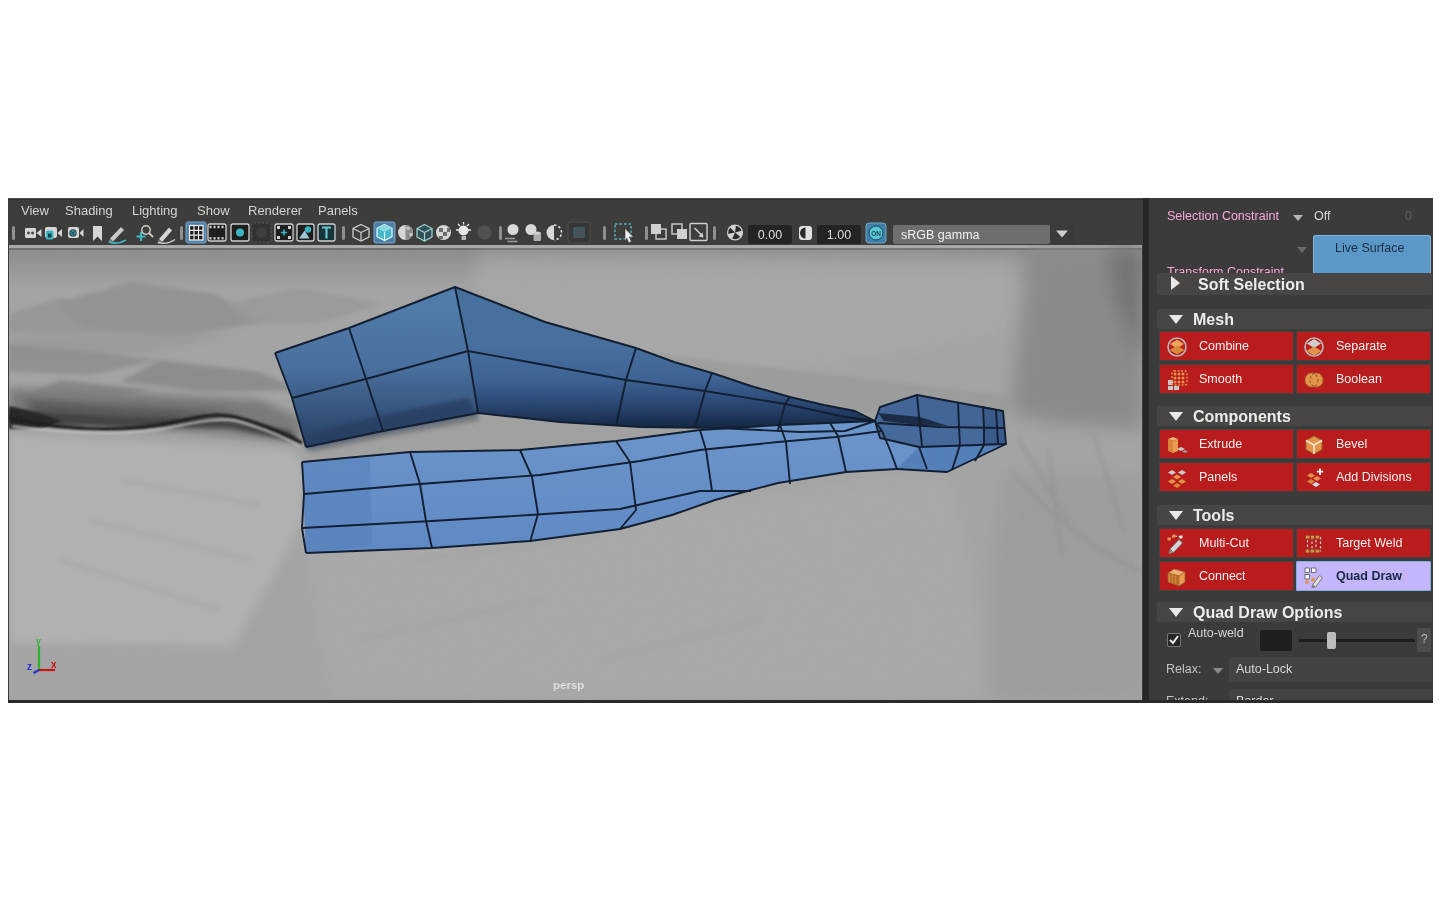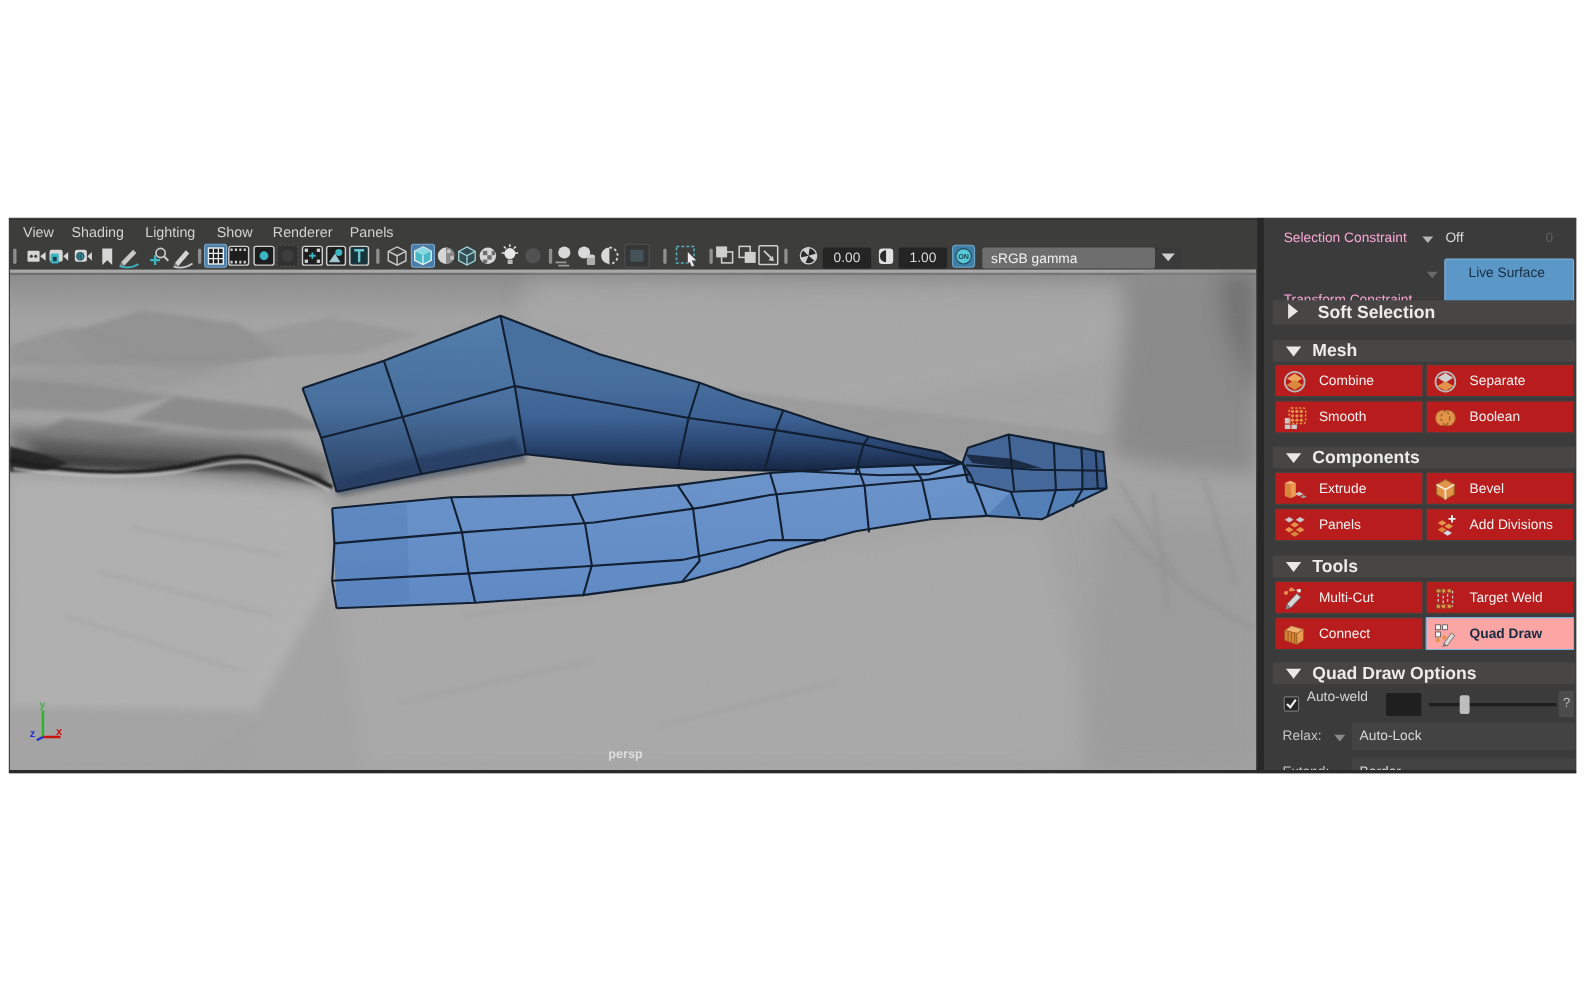--- a/index.html
+++ b/index.html
@@ -8,21 +8,21 @@
   .abs{position:absolute;}
   #win{position:absolute;left:8px;top:198px;width:1425px;height:505px;background:#3b3b3b;overflow:hidden;}
   .menu{position:absolute;top:3px;font-size:13px;color:#d2d2d2;}
   .hdrbar{position:absolute;left:1149px;width:275px;height:20px;background:#474645;border-radius:2px;}
   .hdrtxt{position:absolute;left:36px;top:2px;font-size:16px;font-weight:bold;color:#ececec;}
   .tri-d{position:absolute;left:12px;top:6px;width:0;height:0;border-left:7px solid transparent;border-right:7px solid transparent;border-top:9px solid #e8e8e8;}
   .tri-r{position:absolute;left:14px;top:3px;width:0;height:0;border-top:7px solid transparent;border-bottom:7px solid transparent;border-left:9px solid #e8e8e8;}
   .btn{position:absolute;width:135px;height:30px;background:#b91c1c;border:1px solid #45433f;border-radius:1px;}
   .btn .lbl{position:absolute;left:39px;top:7px;font-size:12.5px;color:#f0f0f0;}
   .btn svg{position:absolute;left:6px;top:4px;}
-  .btn.hl{background:#fca5a5;border-color:#7cb2de;}
+  .btn.hl{background:#c4b5fd;border-color:#7cb2de;}
   .btn.hl .lbl{color:#16293e;font-weight:bold;}
   .ptxt{position:absolute;font-size:12.5px;color:#f9a8d4;}
 </style>
 </head>
 <body>
 <div id="stage">
   <div id="win">
 
     <div class="abs" style="left:0;top:0;width:1425px;height:1px;background:#4c4c4c;"></div>
     <div class="abs" style="left:0;top:1px;width:1425px;height:1px;background:#2e2e2e;"></div>

